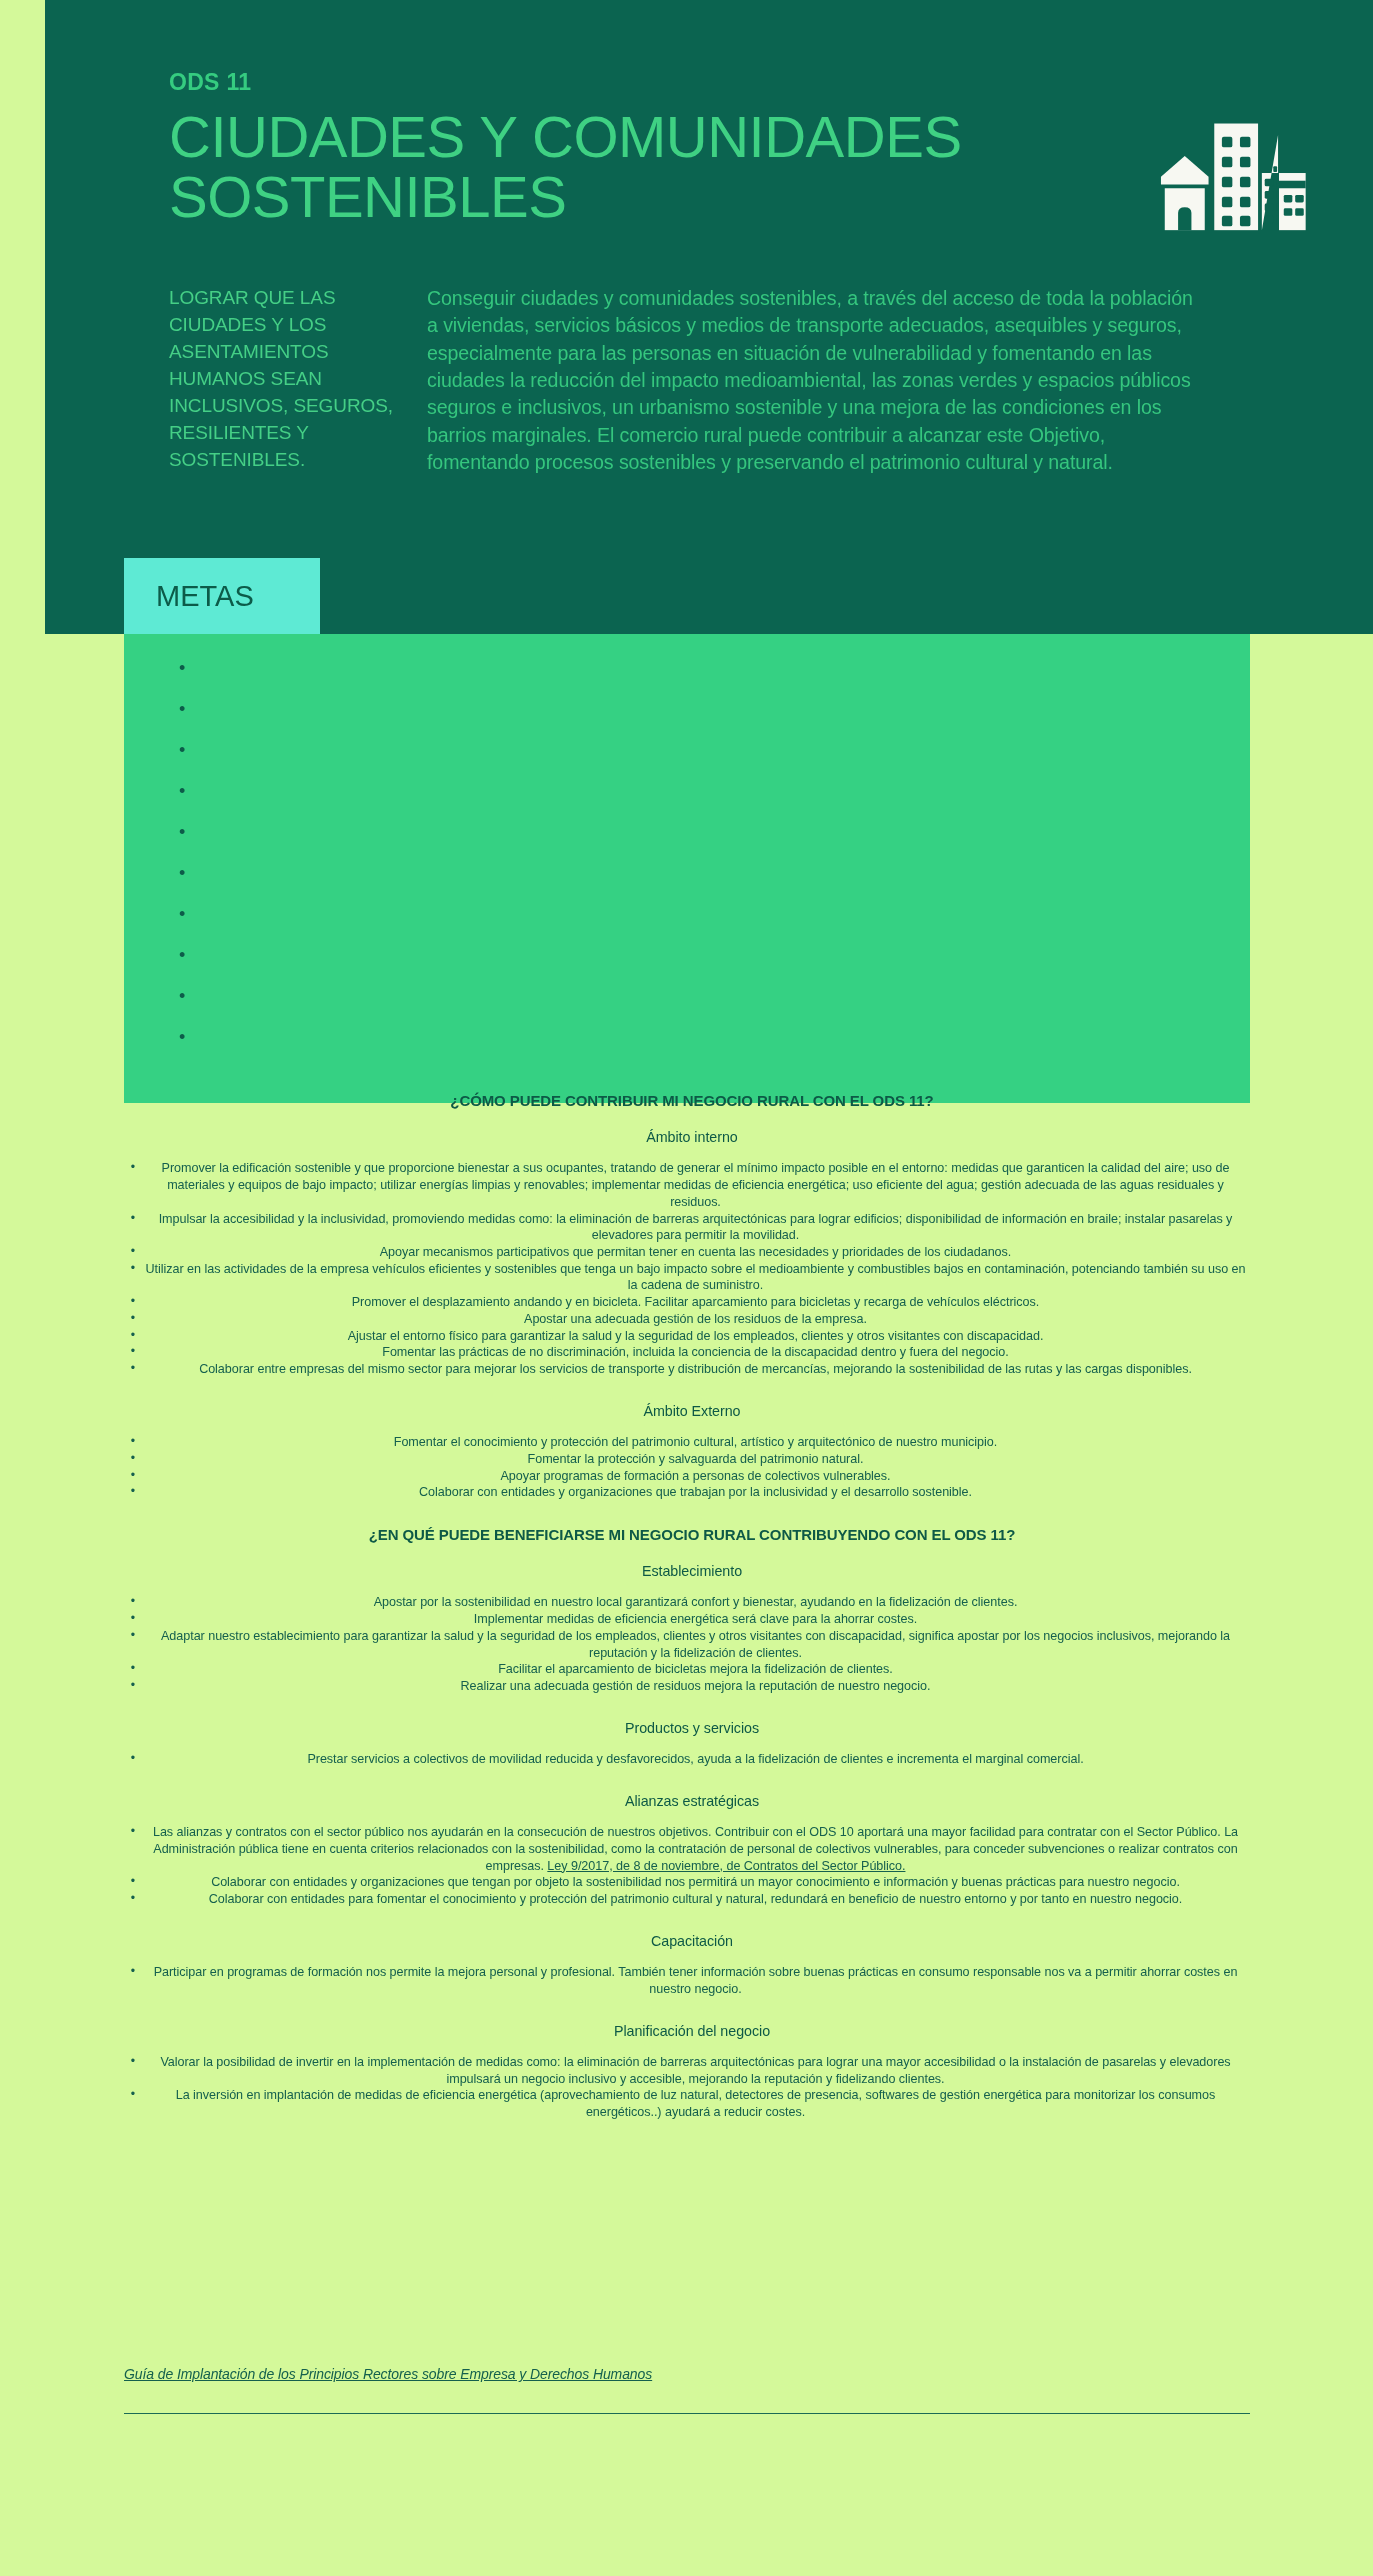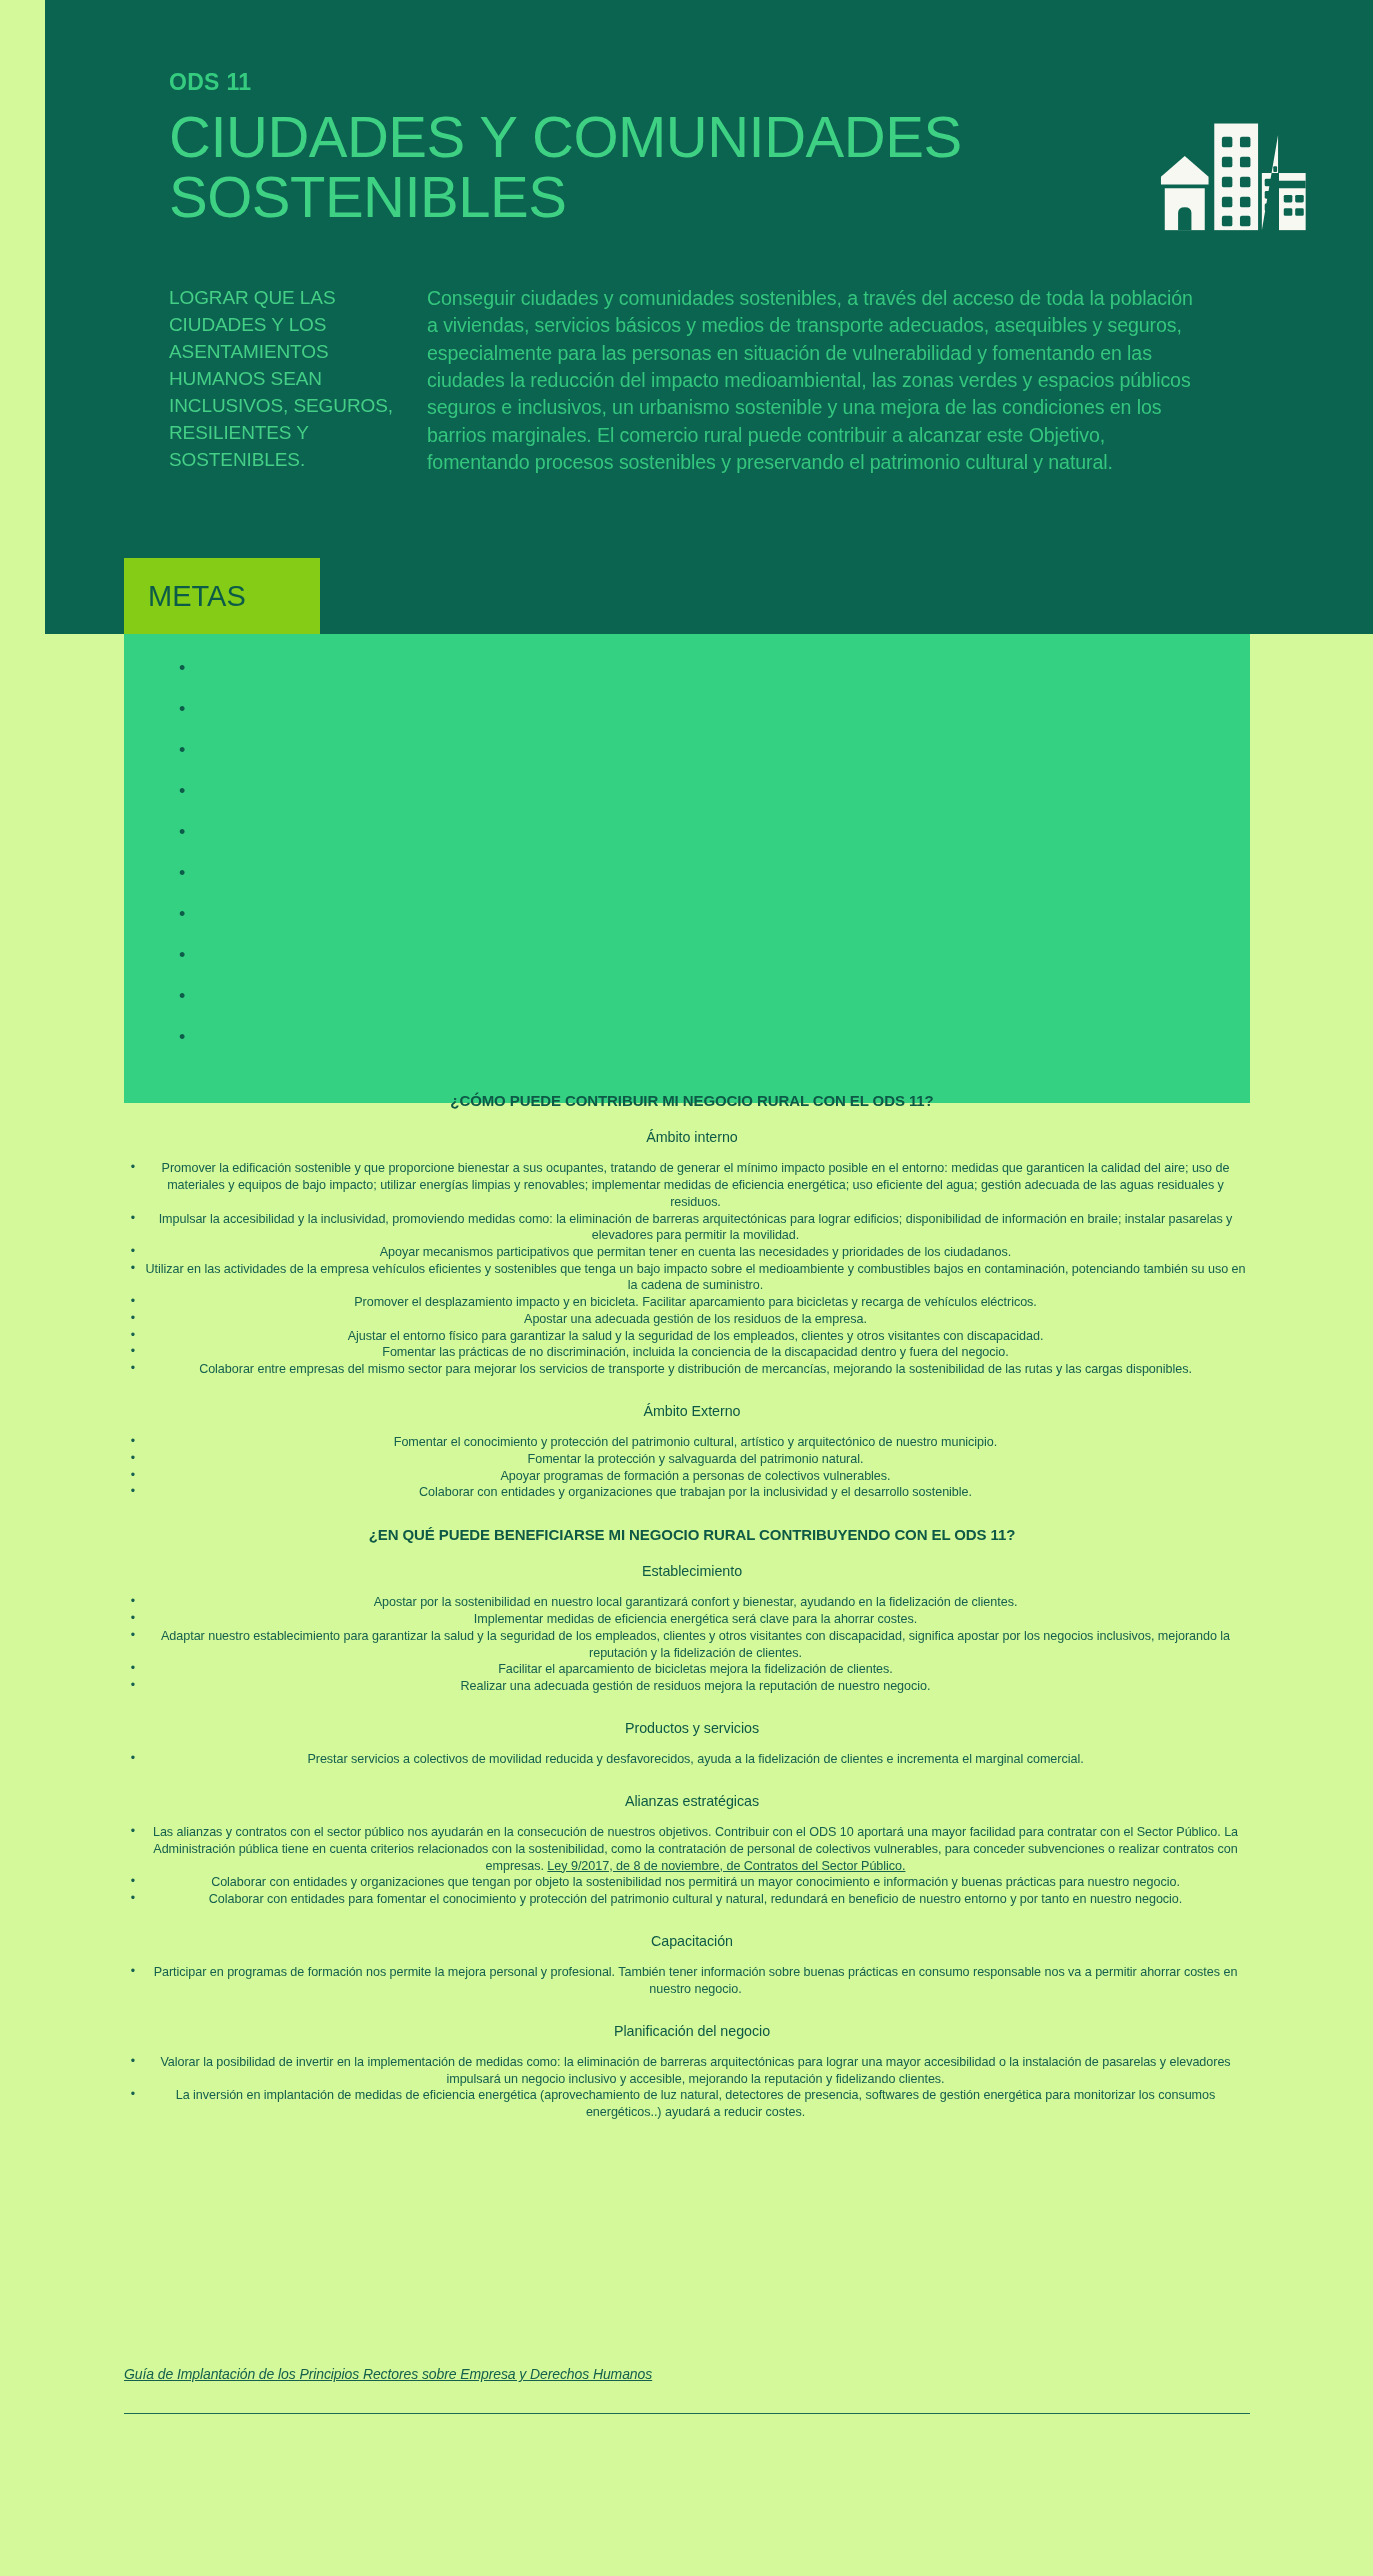--- a/index.html
+++ b/index.html
@@ -76,24 +76,24 @@
     max-width: 773px;
   }
 
   
   .metas-tab {
     position: absolute;
     left: 124px;
     top: 558px;
     width: 196px;
     height: 76px;
-    background: #84cc16;
+    background: #5eead4;
     display: flex;
     align-items: center;
-    padding-left: 24px;
+    padding-left: 32px;
   }
   .metas-tab-label {
     color: #0c5b49;
     font-size: 29px;
     font-weight: 400;
     letter-spacing: 0px;
   }
 
   
   .metas-panel {
@@ -325,21 +325,21 @@
 
   <div class="content">
 
     <div class="q-heading">¿CÓMO PUEDE CONTRIBUIR MI NEGOCIO RURAL CON EL ODS 11?</div>
     <div class="sub-heading">Ámbito interno</div>
     <ul class="bullets" id="list-interno">
         <li>Promover la edificación sostenible y que proporcione bienestar a sus ocupantes, tratando de generar el mínimo impacto posible en el entorno: medidas que garanticen la calidad del aire; uso de materiales y equipos de bajo impacto; utilizar energías limpias y renovables; implementar medidas de eficiencia energética; uso eficiente del agua; gestión adecuada de las aguas residuales y residuos.</li>
         <li>Impulsar la accesibilidad y la inclusividad, promoviendo medidas como: la eliminación de barreras arquitectónicas para lograr edificios; disponibilidad de información en braile; instalar pasarelas y elevadores para permitir la movilidad.</li>
         <li>Apoyar mecanismos participativos que permitan tener en cuenta las necesidades y prioridades de los ciudadanos.</li>
         <li>Utilizar en las actividades de la empresa vehículos eficientes y sostenibles que tenga un bajo impacto sobre el medioambiente y combustibles bajos en contaminación, potenciando también su uso en la cadena de suministro.</li>
-        <li>Promover el desplazamiento impacto y en bicicleta. Facilitar aparcamiento para bicicletas y recarga de vehículos eléctricos.</li>
+        <li>Promover el desplazamiento andando y en bicicleta. Facilitar aparcamiento para bicicletas y recarga de vehículos eléctricos.</li>
         <li>Apostar una adecuada gestión de los residuos de la empresa.</li>
         <li>Ajustar el entorno físico para garantizar la salud y la seguridad de los empleados, clientes y otros visitantes con discapacidad.</li>
         <li>Fomentar las prácticas de no discriminación, incluida la conciencia de la discapacidad dentro y fuera del negocio.</li>
         <li>Colaborar entre empresas del mismo sector para mejorar los servicios de transporte y distribución de mercancías, mejorando la sostenibilidad de las rutas y las cargas disponibles.</li>
       </ul>
 
     <div class="sub-heading">Ámbito Externo</div>
     <ul class="bullets" id="list-externo">
         <li>Fomentar el conocimiento y protección del patrimonio cultural, artístico y arquitectónico de nuestro municipio.</li>
         <li>Fomentar la protección y salvaguarda del patrimonio natural.</li>

